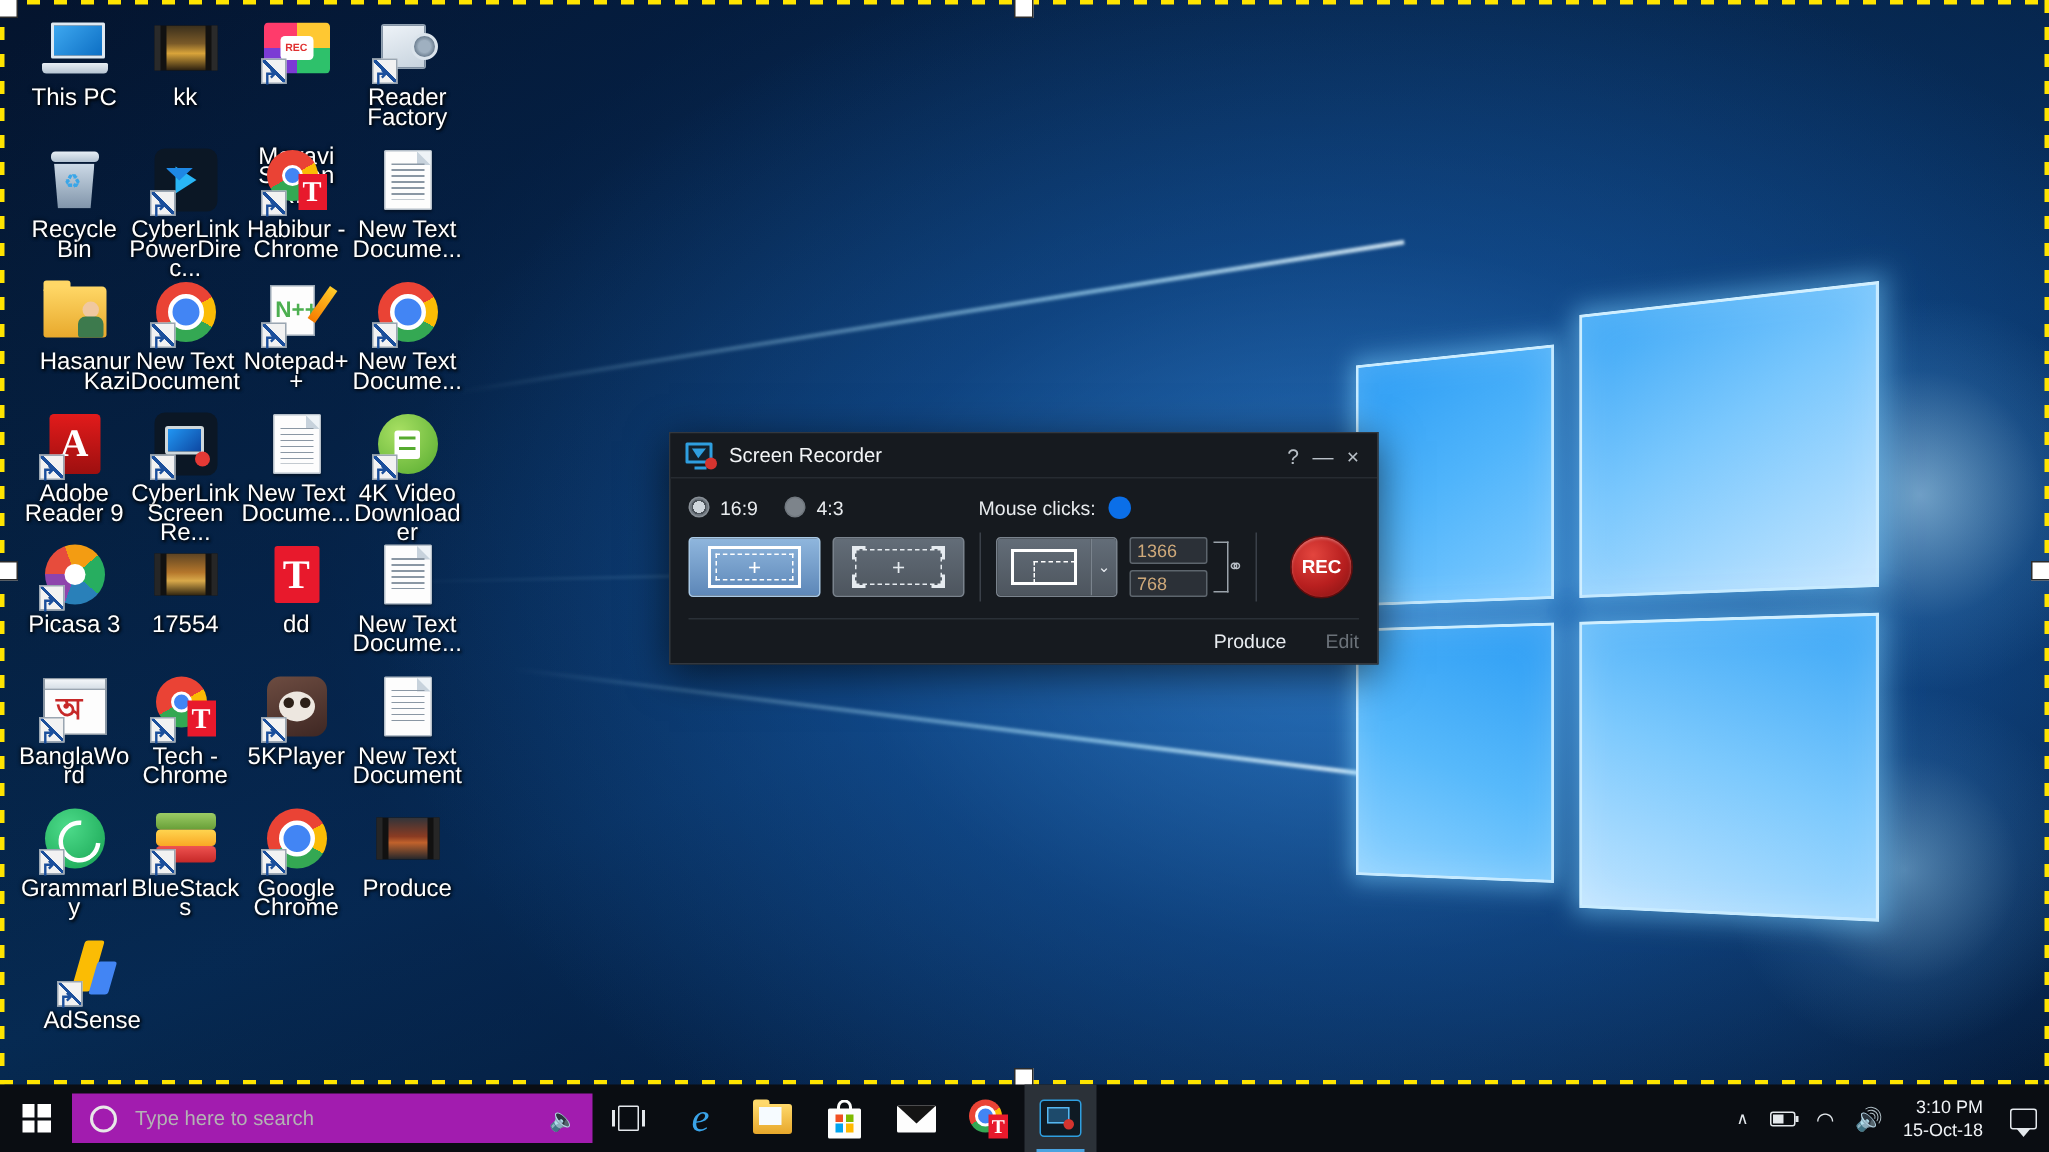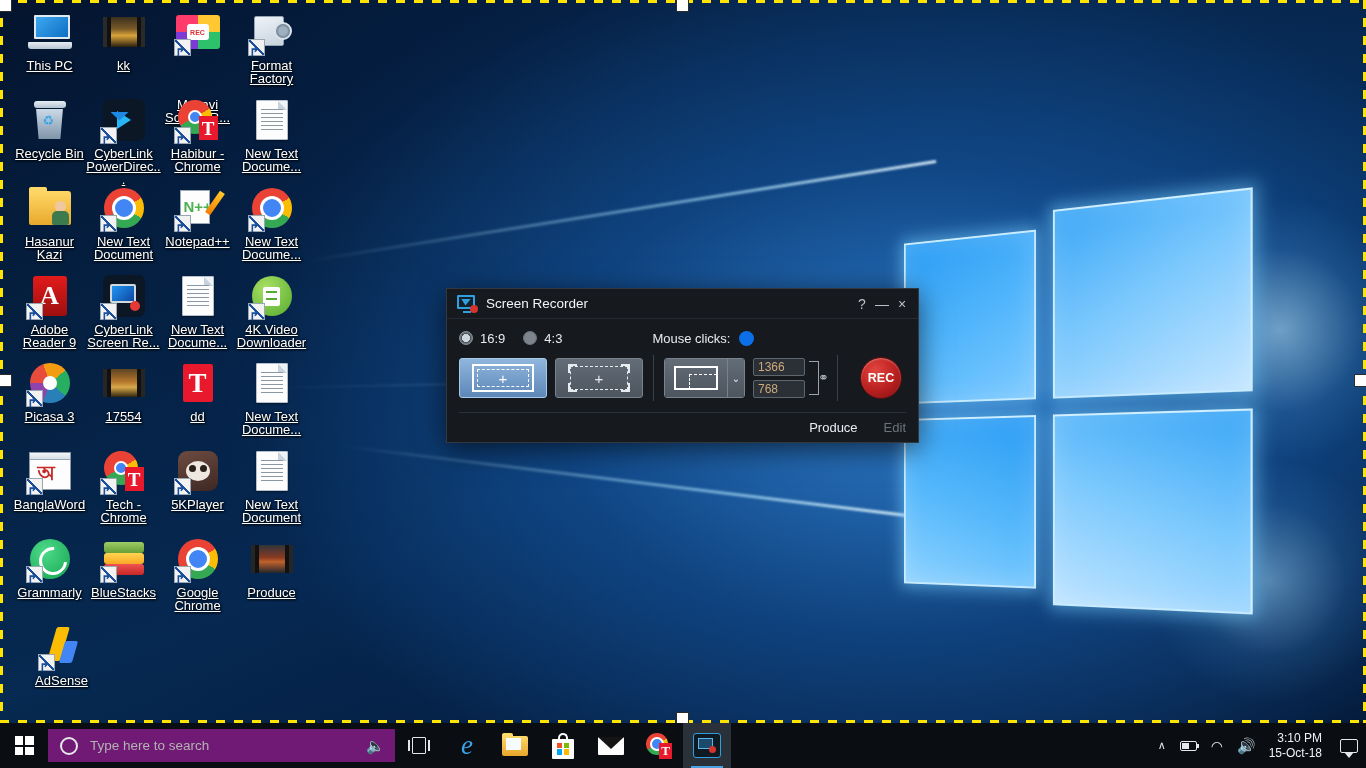--- a/index.html
+++ b/index.html
@@ -81,23 +81,23 @@
     position: absolute; width: 75px;
     display: flex; flex-direction: column; align-items: center;
     text-align: center;
   }
   .icon-glyph {
     width: 48px; height: 48px; position: relative;
     display: flex; align-items: center; justify-content: center;
     margin-bottom: 3px;
   }
   .icon-label {
-    color: #ffffff; font-size: 13px; line-height: 13px;
+    color: #ffffff; font-size: 16px; line-height: 13px;
     text-shadow: 0 0 3px rgba(0,0,0,0.95), 1px 1px 2px rgba(0,0,0,0.9);
-    word-break: break-word; max-width: 75px; text-decoration: underline;
+    word-break: break-word; max-width: 75px;
   }
   
   .shortcut::after {
     content: ""; position: absolute; left: 0; bottom: 0;
     width: 15px; height: 15px; background: #f2f2f2;
     border: 1px solid #9aa6b2;
     background-image:
       linear-gradient(45deg, transparent 46%, #1b4f9c 46%, #1b4f9c 56%, transparent 56%);
   }
   .shortcut::before {
@@ -308,21 +308,21 @@
     position: absolute; left: 0; bottom: 0; width: 1366px; height: 45px;
     background: #0a0d12;
     display: flex; align-items: center;
   }
   #start {
     width: 48px; height: 45px; display: flex; align-items: center; justify-content: center;
   }
   #start .logo { width: 19px; height: 19px; display: grid; grid-template-columns: 1fr 1fr; grid-template-rows: 1fr 1fr; gap: 2px; }
   #start .logo i { background: #ffffff; display: block; }
   #searchbox {
-    width: 347px; height: 33px; background: #701a75;
+    width: 347px; height: 33px; background: #a21caf;
     display: flex; align-items: center; padding: 0 10px 0 12px;
   }
   #searchbox .cortana { width: 18px; height: 18px; border: 2.5px solid #e8e8e8; border-radius: 50%; flex: none; }
   #searchbox .ph { flex: 1; margin-left: 12px; color: #b3b3b3; font-size: 13.5px; }
   #searchbox .mic { color: #c8c8c8; font-size: 15px; }
   .tbicon {
     width: 48px; height: 45px; display: flex; align-items: center; justify-content: center; position: relative;
   }
   .tbicon.active { background: #2b3138; }
   .tbicon.active::after { content:""; position:absolute; left:8px; right:8px; bottom:0; height:2px; background:#4aa3e0; }
@@ -419,21 +419,21 @@
       </div>
       <div class="icon-label">Movavi Screen R...</div>
     </div>
     <div class="icon-cell" style="left: 234px; top: 4px;">
       <div class="icon-glyph shortcut">
         <div class="art-format">
           <div class="doc"></div>
           <div class="gear"></div>
         </div>
       </div>
-      <div class="icon-label">Format Factory</div>
+      <div class="icon-label">Reader Factory</div>
     </div>
     <div class="icon-cell" style="left: 12px; top: 92px;">
       <div class="icon-glyph">
         <div class="art-bin">
           <div class="body"></div>
           <div class="lid"></div>
           <div class="rec">♻</div>
         </div>
       </div>
       <div class="icon-label">Recycle Bin</div>
@@ -457,21 +457,21 @@
       <div class="icon-label">Habibur - Chrome</div>
     </div>
     <div class="icon-cell" style="left: 234px; top: 92px;">
       <div class="icon-glyph">
         <div class="art-doc">
           <div class="lines"></div>
         </div>
       </div>
       <div class="icon-label">New Text Docume...</div>
     </div>
-    <div class="icon-cell" style="left: 12px; top: 180px;">
+    <div class="icon-cell" style="left: 12px; top: 180px; text-align: right;">
       <div class="icon-glyph">
         <div class="art-folderp">
           <div class="tab"></div>
           <div class="f"></div>
           <div class="person">
             <div class="head"></div>
             <div class="torso"></div>
           </div>
         </div>
       </div>

